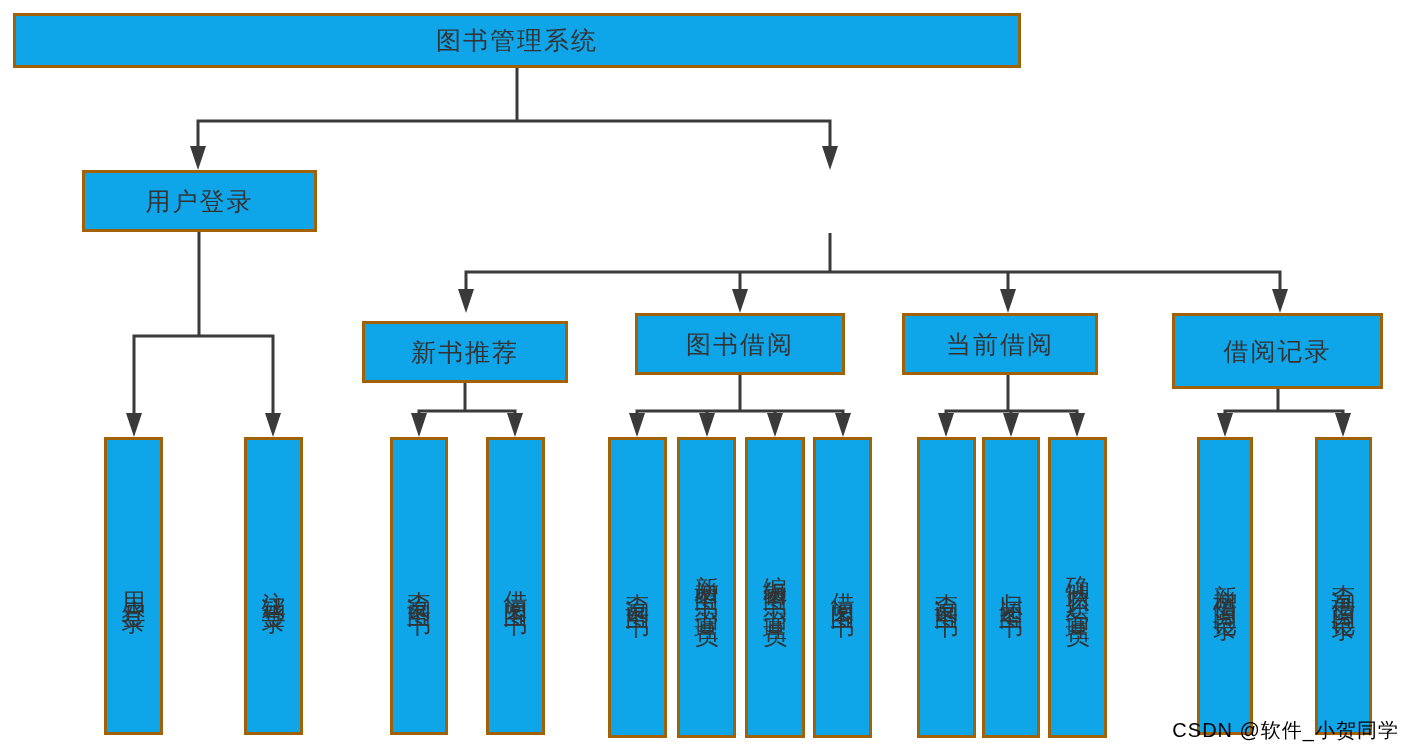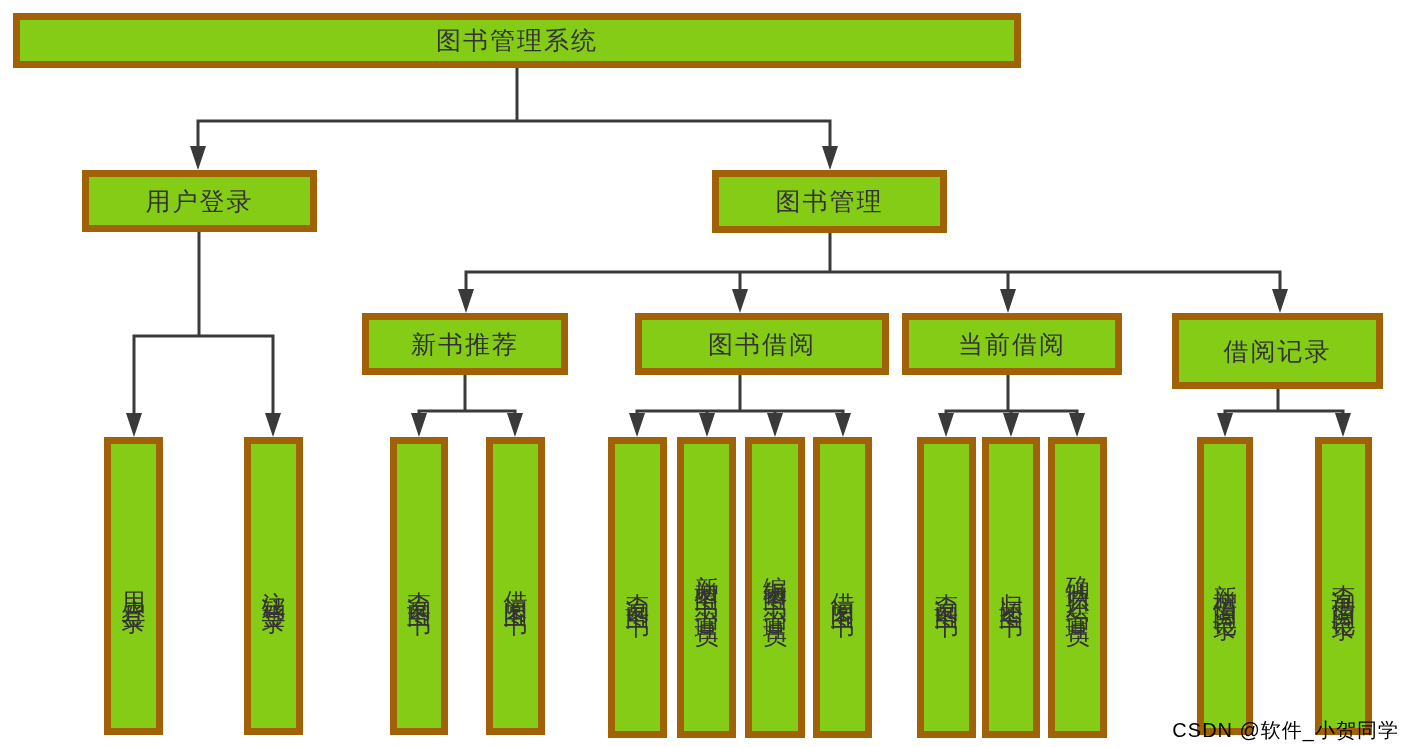--- a/index.html
+++ b/index.html
@@ -13,22 +13,22 @@
     overflow: hidden;
   }
   .connectors {
     position: absolute;
     left: 0; top: 0;
     width: 1405px; height: 747px;
     z-index: 1;
   }
   .node {
     position: absolute;
-    background: #84cc16;
-    border: 7px solid #a16207;
+    background: #0ea5e9;
+    border: 3px solid #a16207;
     color: #333333;
     display: flex;
     align-items: center;
     justify-content: center;
     z-index: 2;
     text-align: right;
   }
   .h-node {
     font-size: 25px;
     letter-spacing: 2px;
@@ -106,25 +106,24 @@
       <polygon points="1003,413 1019,413 1011,437"></polygon>
       <polygon points="1069,413 1085,413 1077,437"></polygon>
       <polygon points="1217,413 1233,413 1225,437"></polygon>
       <polygon points="1335,413 1351,413 1343,437"></polygon>
     </g>
   </svg>
 
   <div class="node h-node" style="left:13px; top:13px; width:1008px; height:55px;">图书管理系统</div>
 
   <div class="node h-node" style="left:82px; top:170px; width:235px; height:62px;">用户登录</div>
-  <div class="node h-node" style="left:712px; top:170px; width:235px; height:63px;">图书管理</div>
 
-  <div class="node h-node" style="left:362px; top:313px; width:206px; height:62px;">新书推荐</div>
-  <div class="node h-node" style="left:635px; top:313px; width:254px; height:62px;">图书借阅</div>
-  <div class="node h-node" style="left:902px; top:313px; width:220px; height:62px;">当前借阅</div>
+  <div class="node h-node" style="left:362px; top:321px; width:206px; height:62px;">新书推荐</div>
+  <div class="node h-node" style="left:635px; top:313px; width:210px; height:62px;">图书借阅</div>
+  <div class="node h-node" style="left:902px; top:313px; width:196px; height:62px;">当前借阅</div>
   <div class="node h-node" style="left:1172px; top:313px; width:211px; height:76px;">借阅记录</div>
 
   <div class="node v-node" style="left:104px; top:437px; width:59px; height:298px;">
     <span class="vtext">用户登录</span>
   </div>
   <div class="node v-node" style="left:244px; top:437px; width:59px; height:298px;">
     <span class="vtext">注销登录</span>
   </div>
 
   <div class="node v-node" style="left:390px; top:437px; width:58px; height:298px;">

